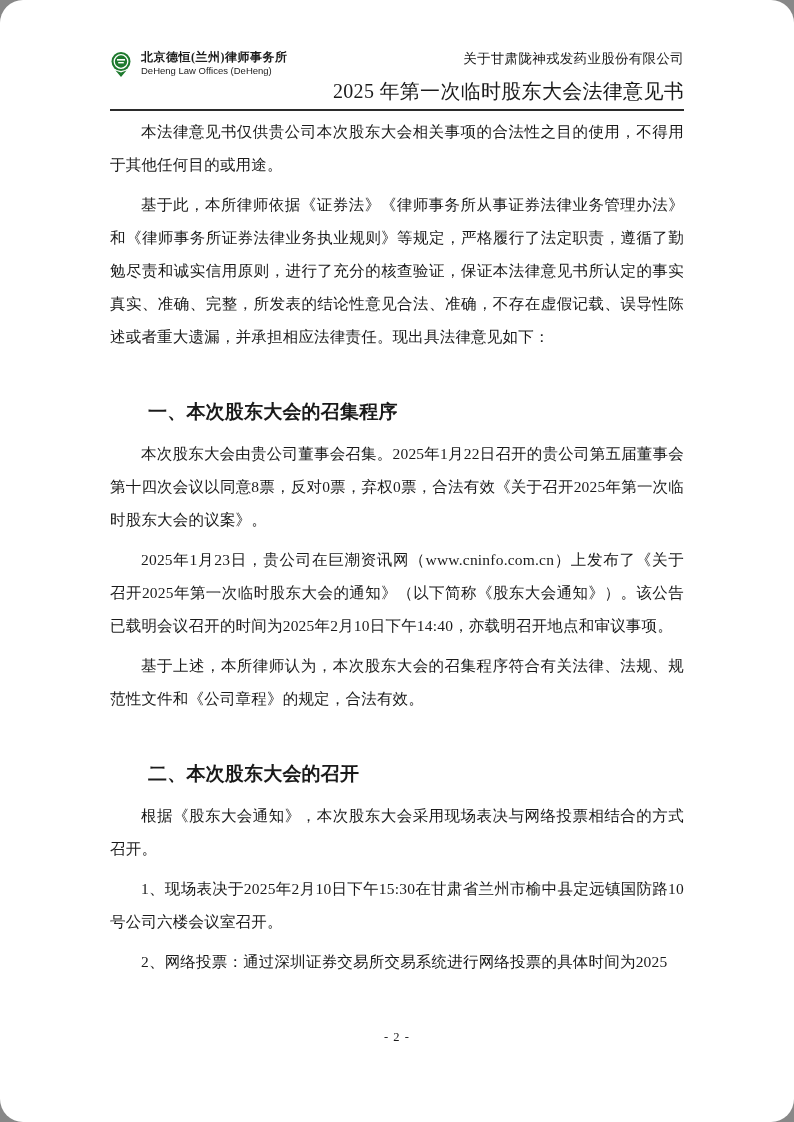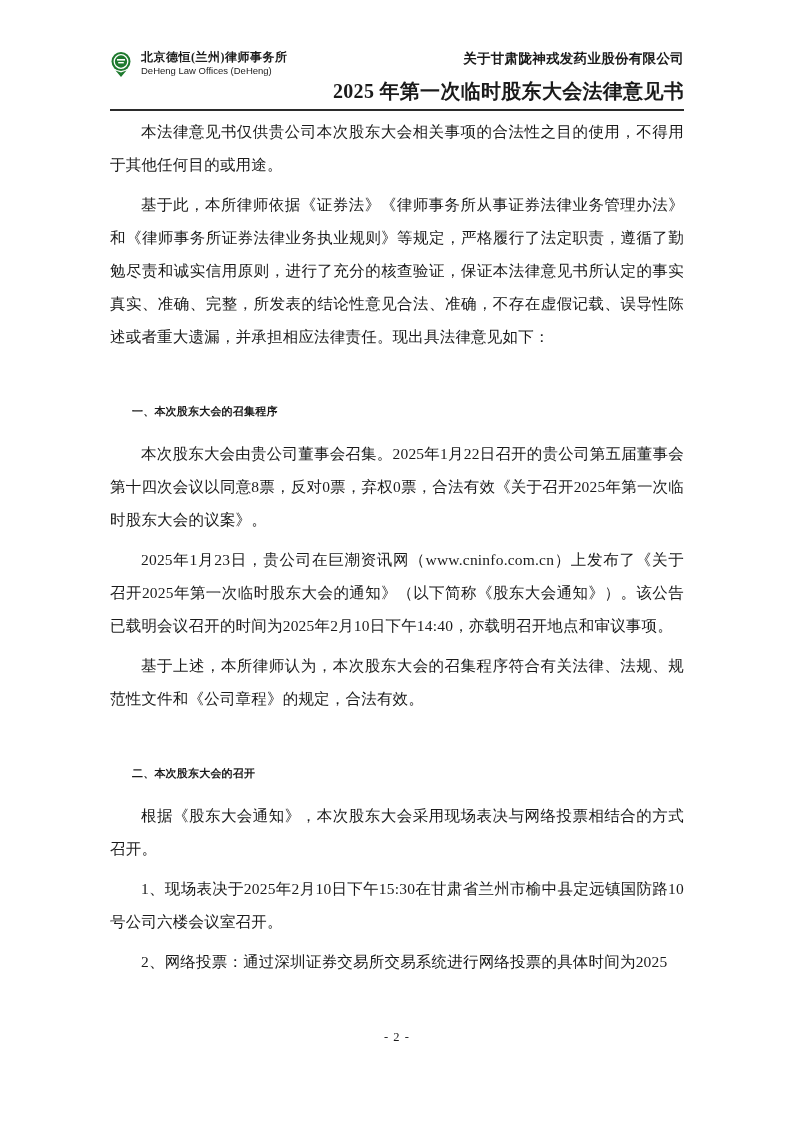--- a/index.html
+++ b/index.html
@@ -6,54 +6,55 @@
   html, body { background: #888; }
   .page {
     position: relative;
     width: 794px;
     height: 1122px;
     margin: 0 auto;
     background: #ffffff;
     font-family: "Liberation Serif", "DejaVu Serif", serif;
     color: #1a1a1a;
     overflow: hidden;
+    border-radius: 23px;
   }
   .content { padding: 0 110px; }
 
   
   .header {
     padding-top: 50px;
     display: flex;
     justify-content: space-between;
     align-items: flex-start;
     border-bottom: 2px solid #2b2b2b;
     padding-bottom: 4px;
     min-height: 60px;
   }
   .header-left { display: flex; align-items: flex-start; gap: 7px; }
   .logo-wrap { width: 24px; padding-top: 1px; }
   .firm-names { display: flex; flex-direction: column; line-height: 1.25; }
   .firm-zh { font-size: 12px; font-weight: bold; letter-spacing: .5px; }
   .firm-en { font-size: 9.5px; color: #222; font-family: "Liberation Sans", sans-serif; }
-  .header-right { text-align: right; font-weight: bold; }
+  .header-right { text-align: right; }
   .title-line1 { font-size: 13.5px; letter-spacing: .3px; margin-bottom: 10px; }
   .title-line2 { font-size: 20px; letter-spacing: .3px; }
 
   
   .doc-body { padding-top: 4px; }
   .para {
     font-size: 15.5px;
     line-height: 33px;
     text-indent: 2em;
     text-align: justify;
     margin-bottom: 7px;
     letter-spacing: .2px;
   }
   .heading {
-    font-size: 11px;
+    font-size: 19px;
     line-height: 33px;
     text-indent: 2em;
     font-weight: bold;
     margin-top: 42px;
     margin-bottom: 9px;
     letter-spacing: .2px;
   }
 
   
   .footer {

